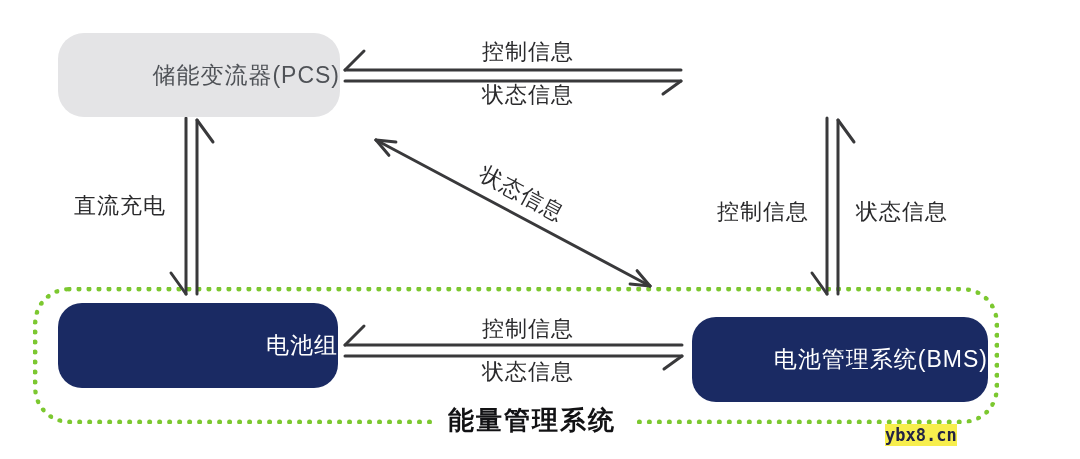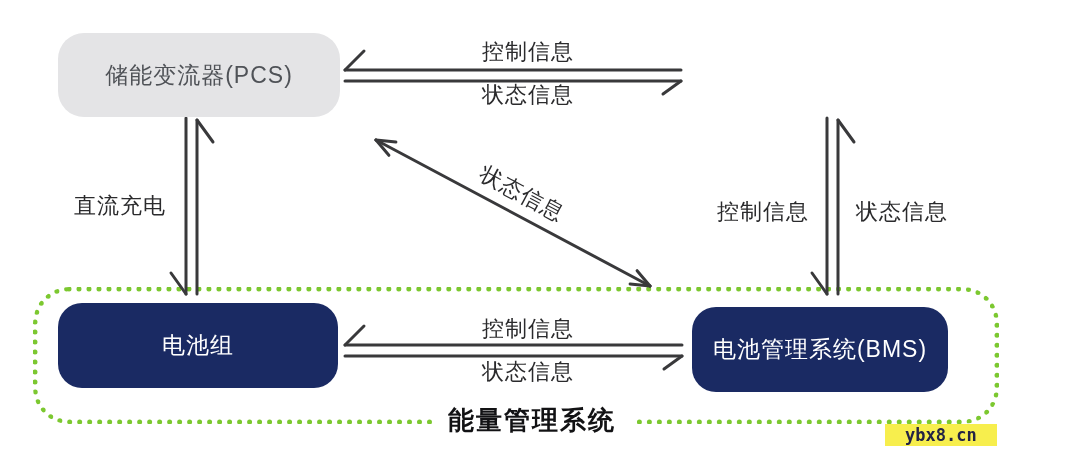--- a/index.html
+++ b/index.html
@@ -1,21 +1,21 @@
 <!DOCTYPE html>
 <html><head>
 <meta charset="utf-8">
 <style>
   html,body{margin:0;padding:0;background:#ffffff;}
   #canvas{
     position:relative;width:1080px;height:459px;background:#ffffff;overflow:hidden;
     font-family:"Liberation Sans","DejaVu Sans",sans-serif;
   }
   .node{
-    position:absolute;display:flex;align-items:center;justify-content:center;
+    position:absolute;display:flex;align-items:center;justify-content:flex-end;
     font-size:23px;letter-spacing:1px;box-sizing:border-box;
   }
   .node.gray{background:#e4e4e6;color:#4f5257;border-radius:26px;}
   .node.navy{background:#1a2a63;color:#ffffff;border-radius:24px;}
   .edge-label{
     position:absolute;transform:translate(-50%,-50%);
     font-size:22px;color:#2b2b2d;white-space:nowrap;letter-spacing:1px;
   }
   .edge-label.rot{transform:translate(-50%,-50%) rotate(28deg);}
   #group-border{
@@ -26,21 +26,21 @@
     position:absolute;left:532px;top:420px;transform:translate(-50%,-50%);
     background:#ffffff;padding:2px 16px;font-size:26px;font-weight:bold;
     color:#121214;white-space:nowrap;letter-spacing:2px;
   }
   #arrows{position:absolute;left:0;top:0;width:1080px;height:459px;}
   #arrows path{stroke:#39393b;stroke-width:3;fill:none;stroke-linecap:round;}
   #watermark{
     position:absolute;left:885px;top:424px;
     font-family:"DejaVu Sans Mono","Liberation Mono",monospace;
     font-size:17px;font-weight:bold;color:#232345;
-    background:#f7ee4d;padding:1px 20px;line-height:20px;
+    background:#f7ee4d;padding:1px 0;line-height:20px;
   }
 </style>
 </head>
 <body>
 
 <div id="canvas">
 
   <div id="group-border"></div>
 
   <svg id="arrows" viewBox="0 0 1080 459" xmlns="http://www.w3.org/2000/svg">
@@ -93,21 +93,21 @@
         <path d="M682,356 L664,369"></path>
     </g>
   </svg>
 
   <div class="node gray" style="left:58px;top:33px;width:282px;height:84px;">
     <span>储能变流器(PCS)</span>
   </div>
   <div class="node navy" style="left:58px;top:303px;width:280px;height:85px;">
     <span>电池组</span>
   </div>
-  <div class="node navy" style="left:692px;top:307px;width:256px;height:85px;">
+  <div class="node navy" style="left:692px;top:317px;width:296px;height:85px;">
     <span>电池管理系统(BMS)</span>
   </div>
 
   <div class="edge-label" style="left:528px;top:52px;">控制信息</div>
   <div class="edge-label" style="left:528px;top:95px;">状态信息</div>
   <div class="edge-label" style="left:120px;top:206px;">直流充电</div>
   <div class="edge-label" style="left:763px;top:212px;">控制信息</div>
   <div class="edge-label" style="left:902px;top:212px;">状态信息</div>
   <div class="edge-label rot" style="left:522px;top:194px;">状态信息</div>
   <div class="edge-label" style="left:528px;top:329px;">控制信息</div>

